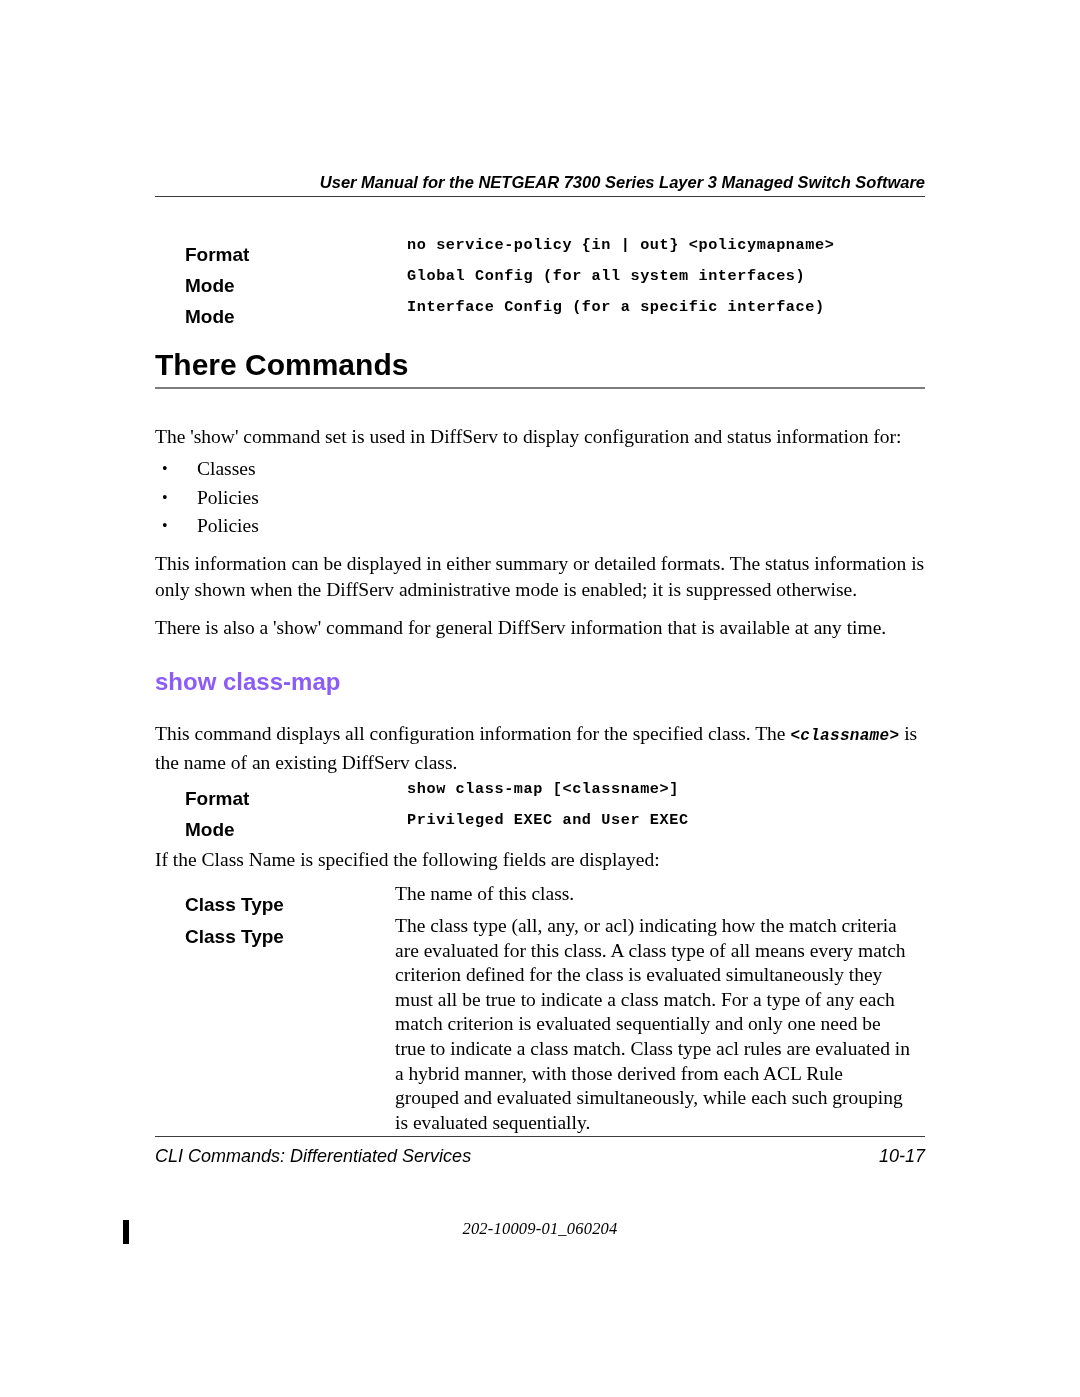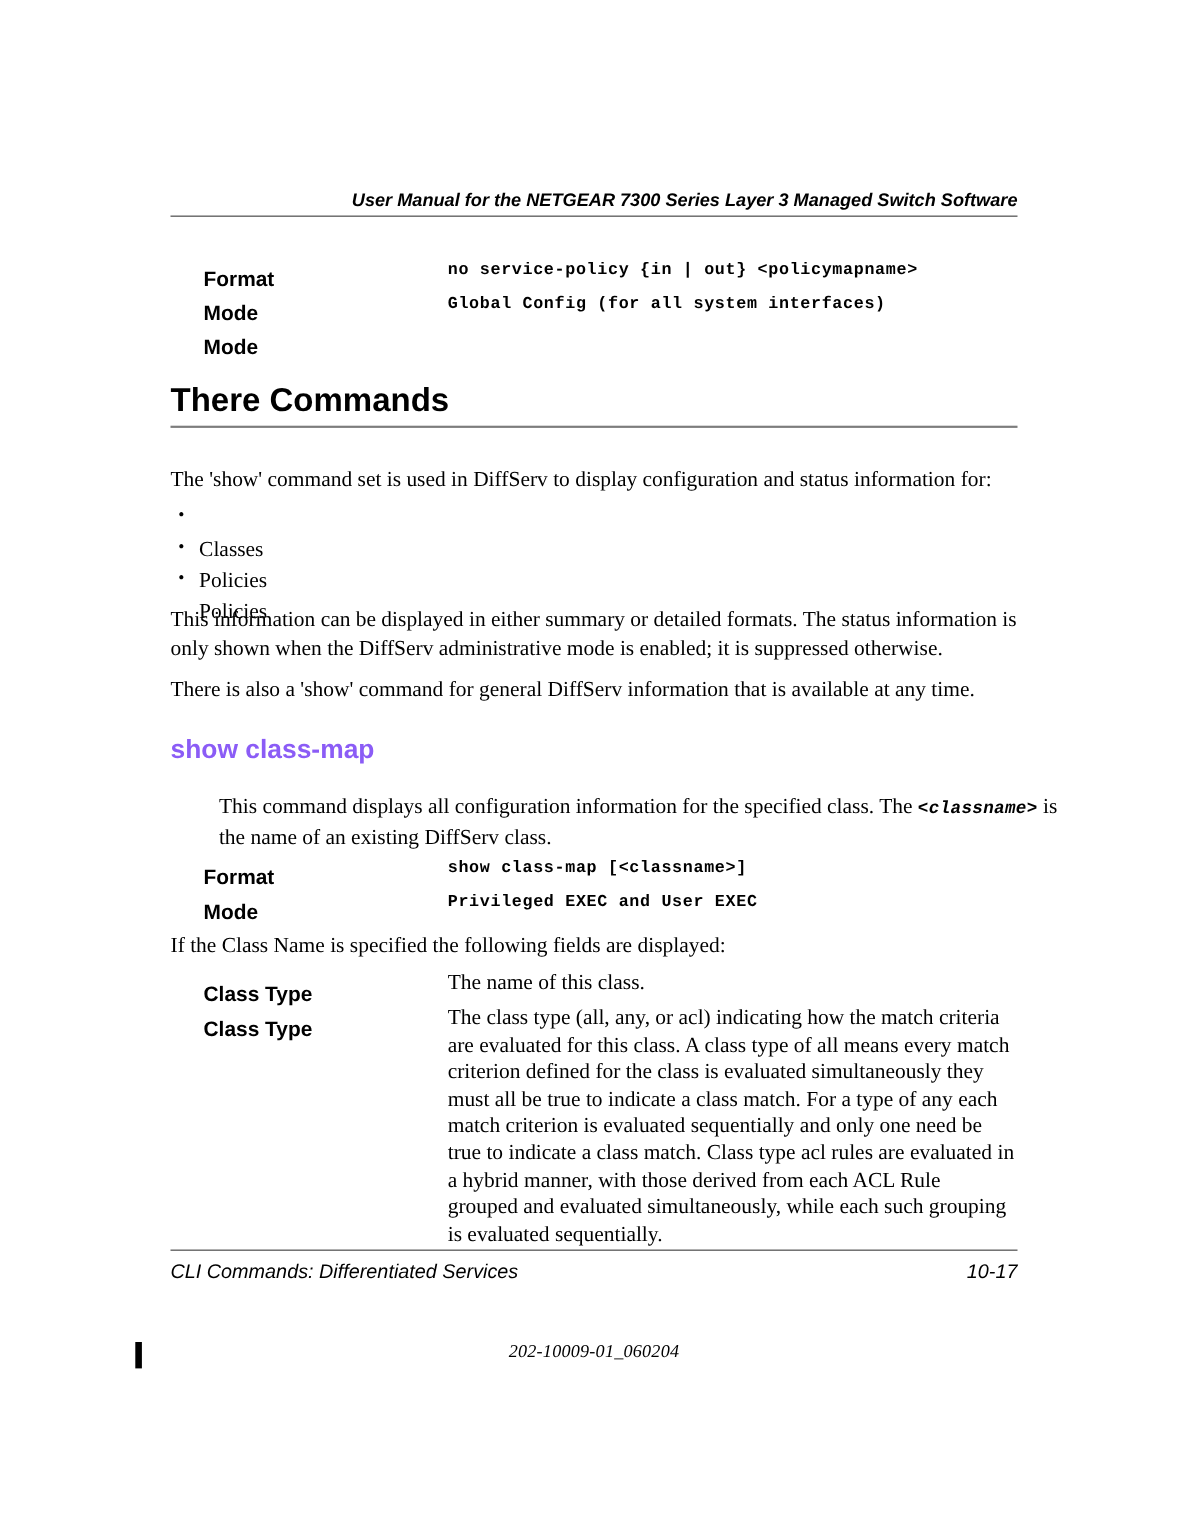--- a/index.html
+++ b/index.html
@@ -75,21 +75,21 @@
     top: 3px;
     font-family: "Liberation Mono", monospace;
     font-weight: bold;
     font-size: 15.2px;
     line-height: 20px;
     letter-spacing: 0.6px;
     white-space: nowrap;
   }
   .defvalue-serif {
     position: absolute;
-    left: 252px;
+    left: 240px;
     top: 0px;
     width: 515px;
     font-family: "Liberation Serif", serif;
     font-size: 19.5px;
     line-height: 24.6px;
     text-align: left;
   }
 
   
   .h1-wrap {
@@ -154,23 +154,22 @@
   }
   .bullet-dot {
     position: absolute;
     left: 7px;
     top: 0;
     font-size: 16px;
     line-height: 25px;
   }
   .bullet-text {
     position: absolute;
-    left: 26px;
-    top: 0;
-    margin-top: 31px;
+    left: 42px;
+    top: 0;
   }
 
   
   .footer {
     position: absolute;
     left: 155px;
     top: 1136px;
     width: 770px;
     font-style: italic;
   }
@@ -234,20 +233,21 @@
     <div class="defrow">
       <div class="deflabel">Format</div>
       <div class="defvalue-mono">no service-policy {in | out} &lt;policymapname&gt;</div>
     </div>
     <div class="defrow">
       <div class="deflabel">Mode</div>
       <div class="defvalue-mono">Global Config (for all system interfaces)</div>
     </div>
     <div class="defrow">
       <div class="deflabel">Mode</div>
+      <div class="defvalue-mono">Interface Config (for a specific interface)</div>
     </div>
   </div>
 
   <div class="h1-wrap" style="top: 348px;">
     <div class="h1-title">There Commands</div>
     <div class="h1-rule"></div>
   </div>
 
   <div class="para" style="top: 424px;">The 'show' command set is used in DiffServ to display configuration and status information for:</div>
 
@@ -265,21 +265,21 @@
       <span class="bullet-text">Policies</span>
     </div>
   </div>
 
   <div class="para" style="top: 615px;">There is also a 'show' command for general DiffServ information that is available at any time.</div>
 
   <div class="para" style="top: 551px;">This information can be displayed in either summary or detailed formats. The status information is only shown when the DiffServ administrative mode is enabled; it is suppressed otherwise.</div>
 
   <div class="h2-title" style="top: 668px;">show class-map</div>
 
-  <div class="para" style="top: 721px; margin-left: 44px;">
+  <div class="para" style="top: 721px;">
     <span>This command displays all configuration information for the specified class. The </span><span class="mono-ital">&lt;classname&gt;</span><span> is the name of an existing DiffServ class.</span>
   </div>
 
   <div class="defblock" style="top: 776px;">
     <div class="defrow">
       <div class="deflabel">Format</div>
       <div class="defvalue-mono">show class-map [&lt;classname&gt;]</div>
     </div>
     <div class="defrow">
       <div class="deflabel">Mode</div>

